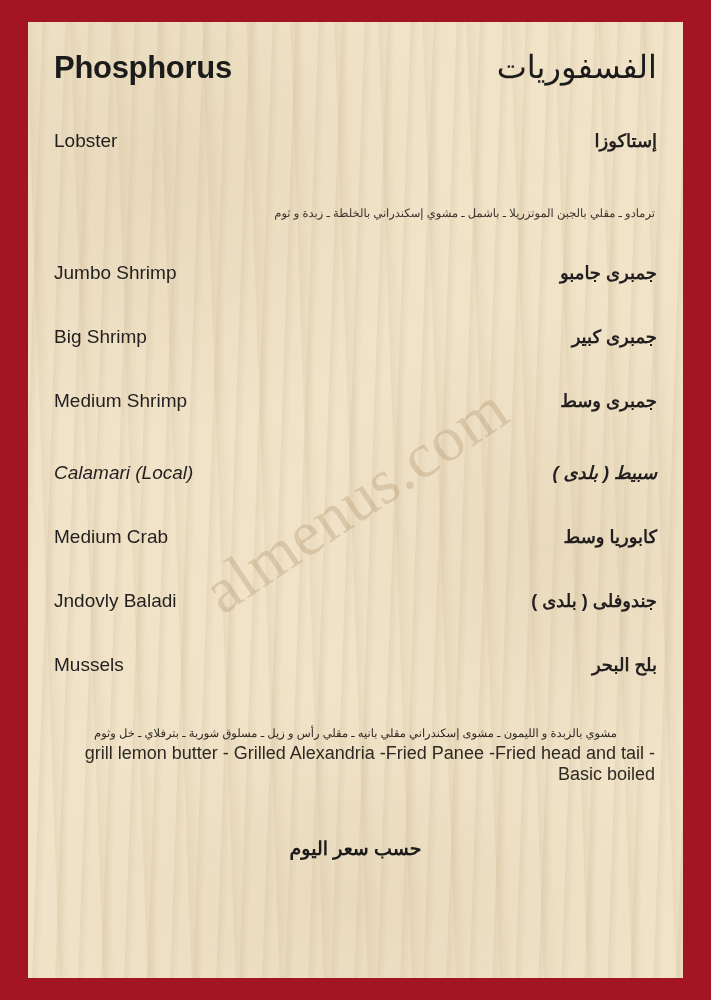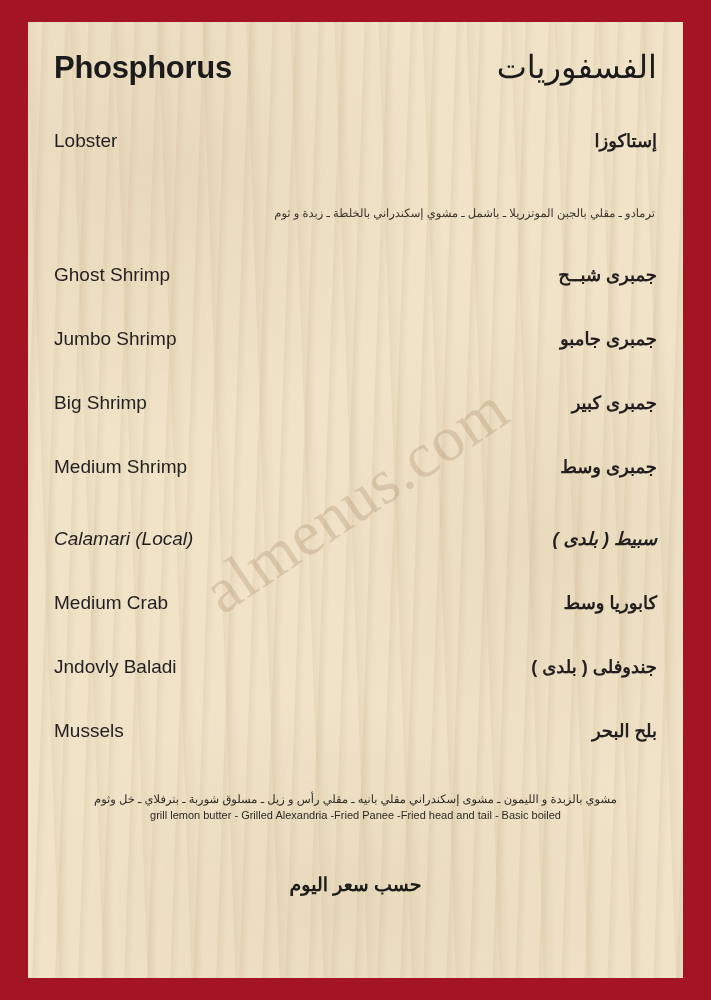--- a/index.html
+++ b/index.html
@@ -98,22 +98,22 @@
     padding: 0 6px;
   }
   .footer-ar {
     text-align: center;
     direction: rtl;
     font-size: 11.5px;
     color: #2e2923;
     padding: 0 6px;
   }
   .footer-en {
-    text-align: center;
-    font-size: 11px;
+    text-align: right;
+    font-size: 18px;
     color: #2e2923;
     padding: 0 6px;
     margin-top: 3px;
   }
   .price-note {
     text-align: center;
     direction: rtl;
     font-size: 19px;
     font-weight: bold;
     color: #1b1b1b;
@@ -132,24 +132,20 @@
       <div class="title-ar">الفسفوريات</div>
     </div>
 
     <div class="item-row" style="margin-top:44px;">
       <div class="item-en">Lobster</div>
       <div class="item-ar">إستاكوزا</div>
     </div>
 
     <div class="sub-ar" style="margin-top:54px;">ترمادو ـ مقلي بالجبن الموتزريلا ـ باشمل ـ مشوي إسكندراني بالخلطة ـ زبدة و ثوم</div>
 
-    <div class="item-row" style="margin-top:44px;">
-      <div class="item-en">Ghost Shrimp</div>
-      <div class="item-ar">جمبرى شبــح</div>
-    </div>
 
     <div class="item-row" style="margin-top:42px;">
       <div class="item-en">Jumbo Shrimp</div>
       <div class="item-ar">جمبرى جامبو</div>
     </div>
 
     <div class="item-row" style="margin-top:42px;">
       <div class="item-en">Big Shrimp</div>
       <div class="item-ar">جمبرى كبير</div>
     </div>

